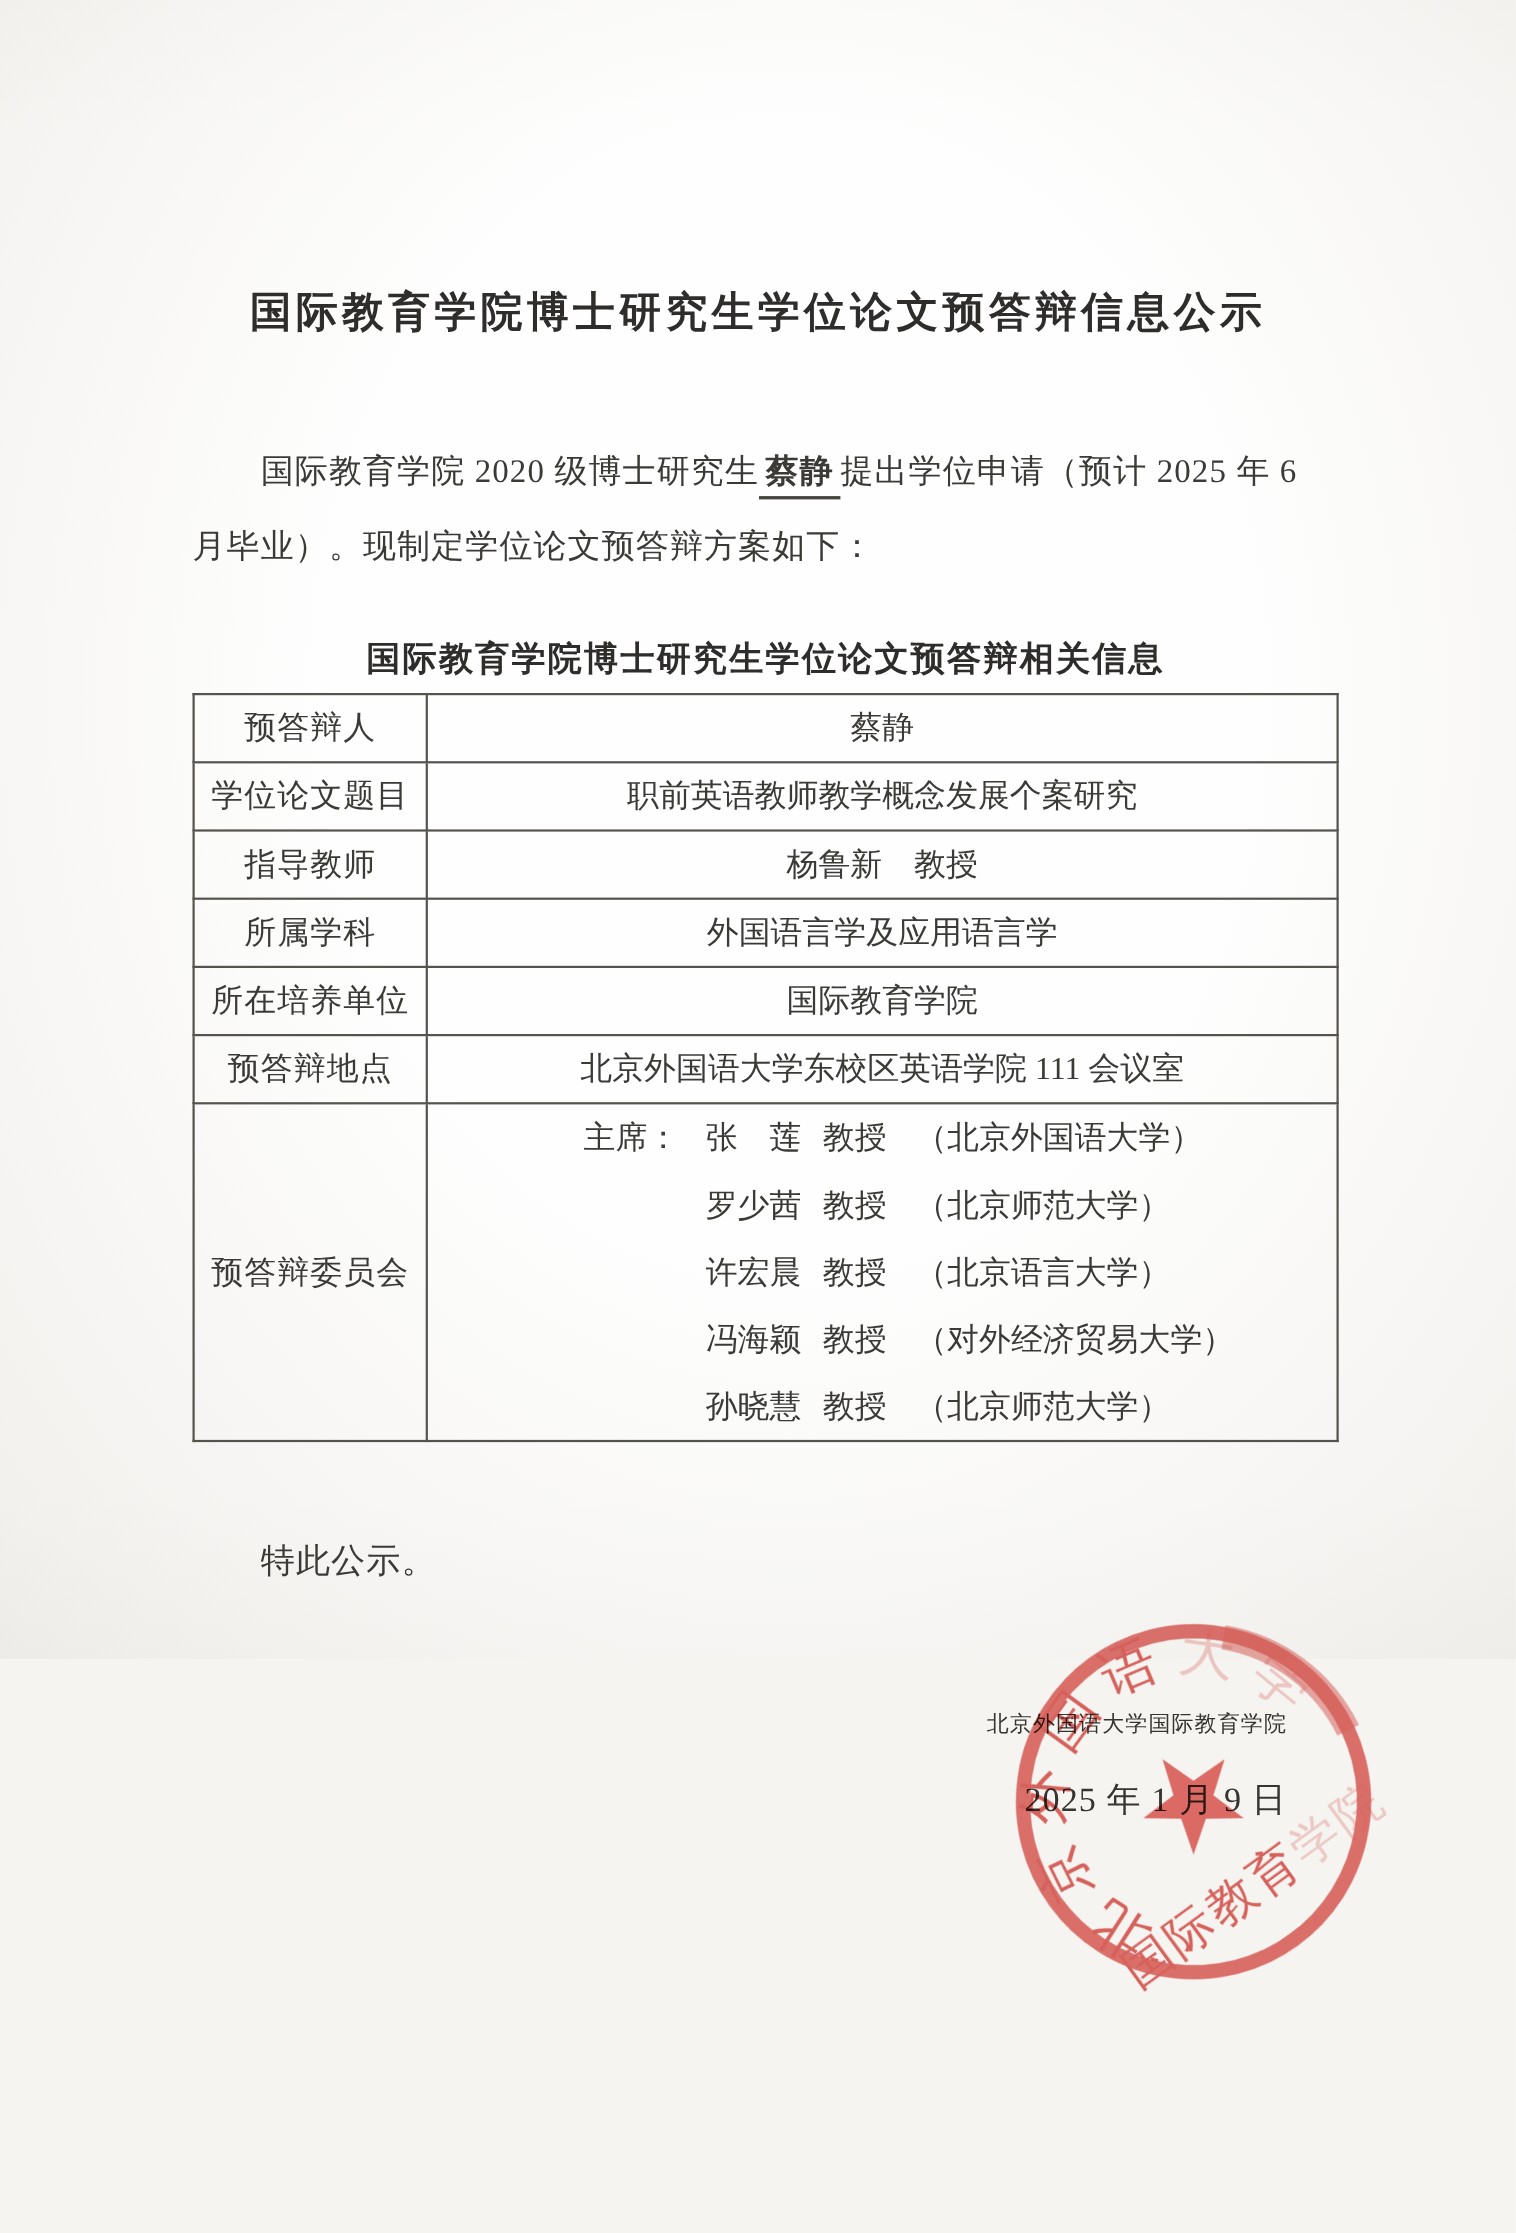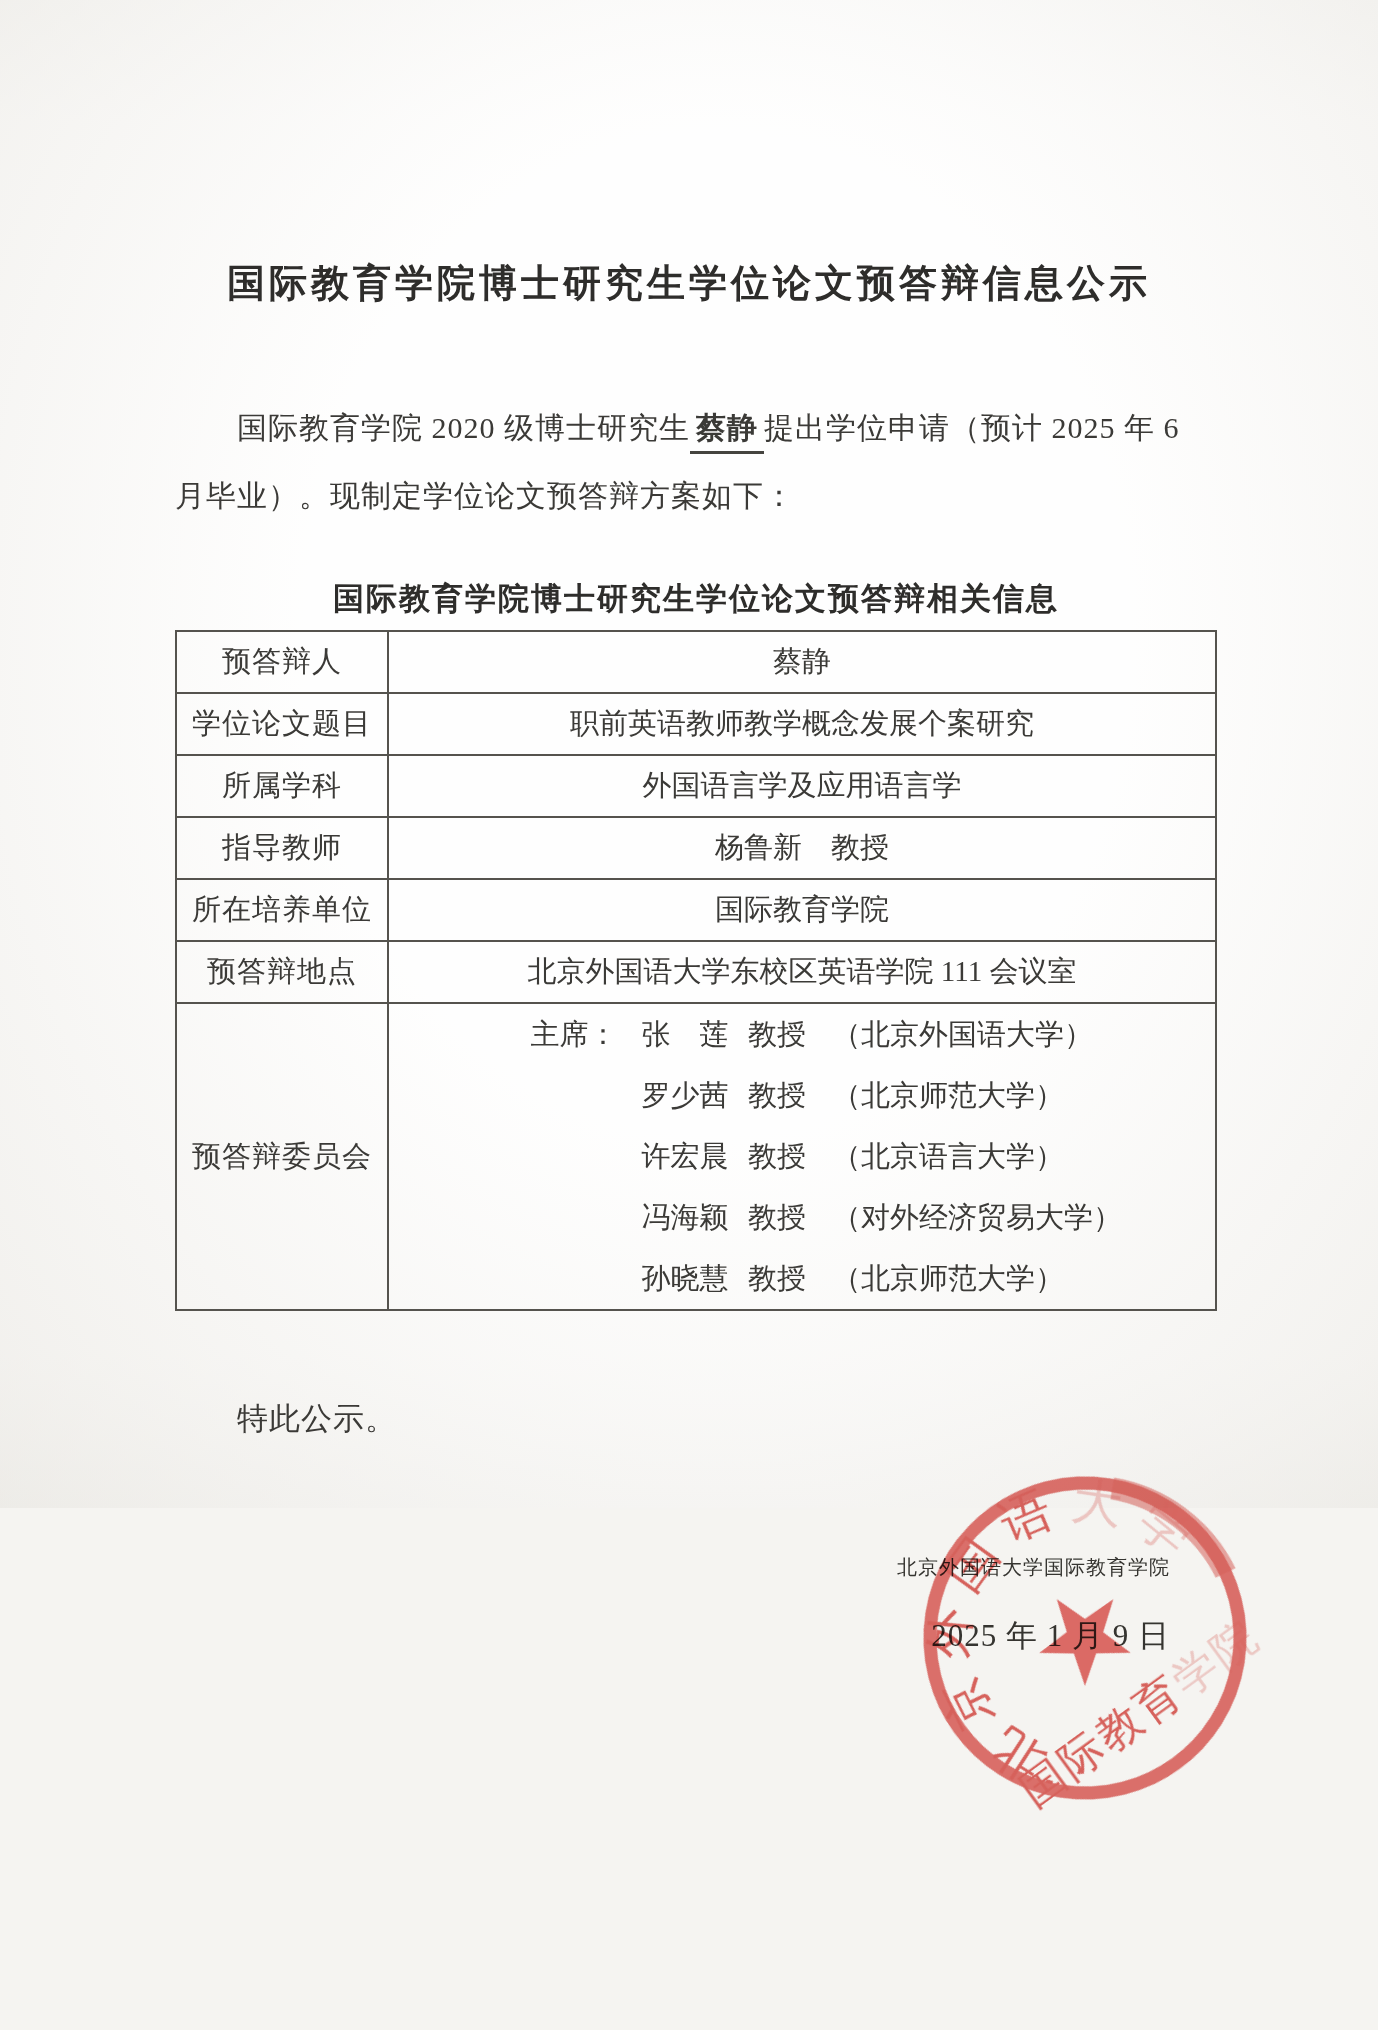--- a/index.html
+++ b/index.html
@@ -99,26 +99,26 @@
     <tbody>
         <tr class="r">
       <td class="lbl">预答辩人</td>
       <td class="val">蔡静</td>
     </tr>
     <tr class="r">
       <td class="lbl">学位论文题目</td>
       <td class="val">职前英语教师教学概念发展个案研究</td>
     </tr>
     <tr class="r">
+      <td class="lbl">指导教师</td>
+      <td class="val">杨鲁新　教授</td>
+    </tr>
+    <tr class="r">
       <td class="lbl">所属学科</td>
       <td class="val">外国语言学及应用语言学</td>
-    </tr>
-    <tr class="r">
-      <td class="lbl">指导教师</td>
-      <td class="val">杨鲁新　教授</td>
     </tr>
     <tr class="r">
       <td class="lbl">所在培养单位</td>
       <td class="val">国际教育学院</td>
     </tr>
     <tr class="r">
       <td class="lbl">预答辩地点</td>
       <td class="val">北京外国语大学东校区英语学院 111 会议室</td>
     </tr>
     <tr class="committee">

